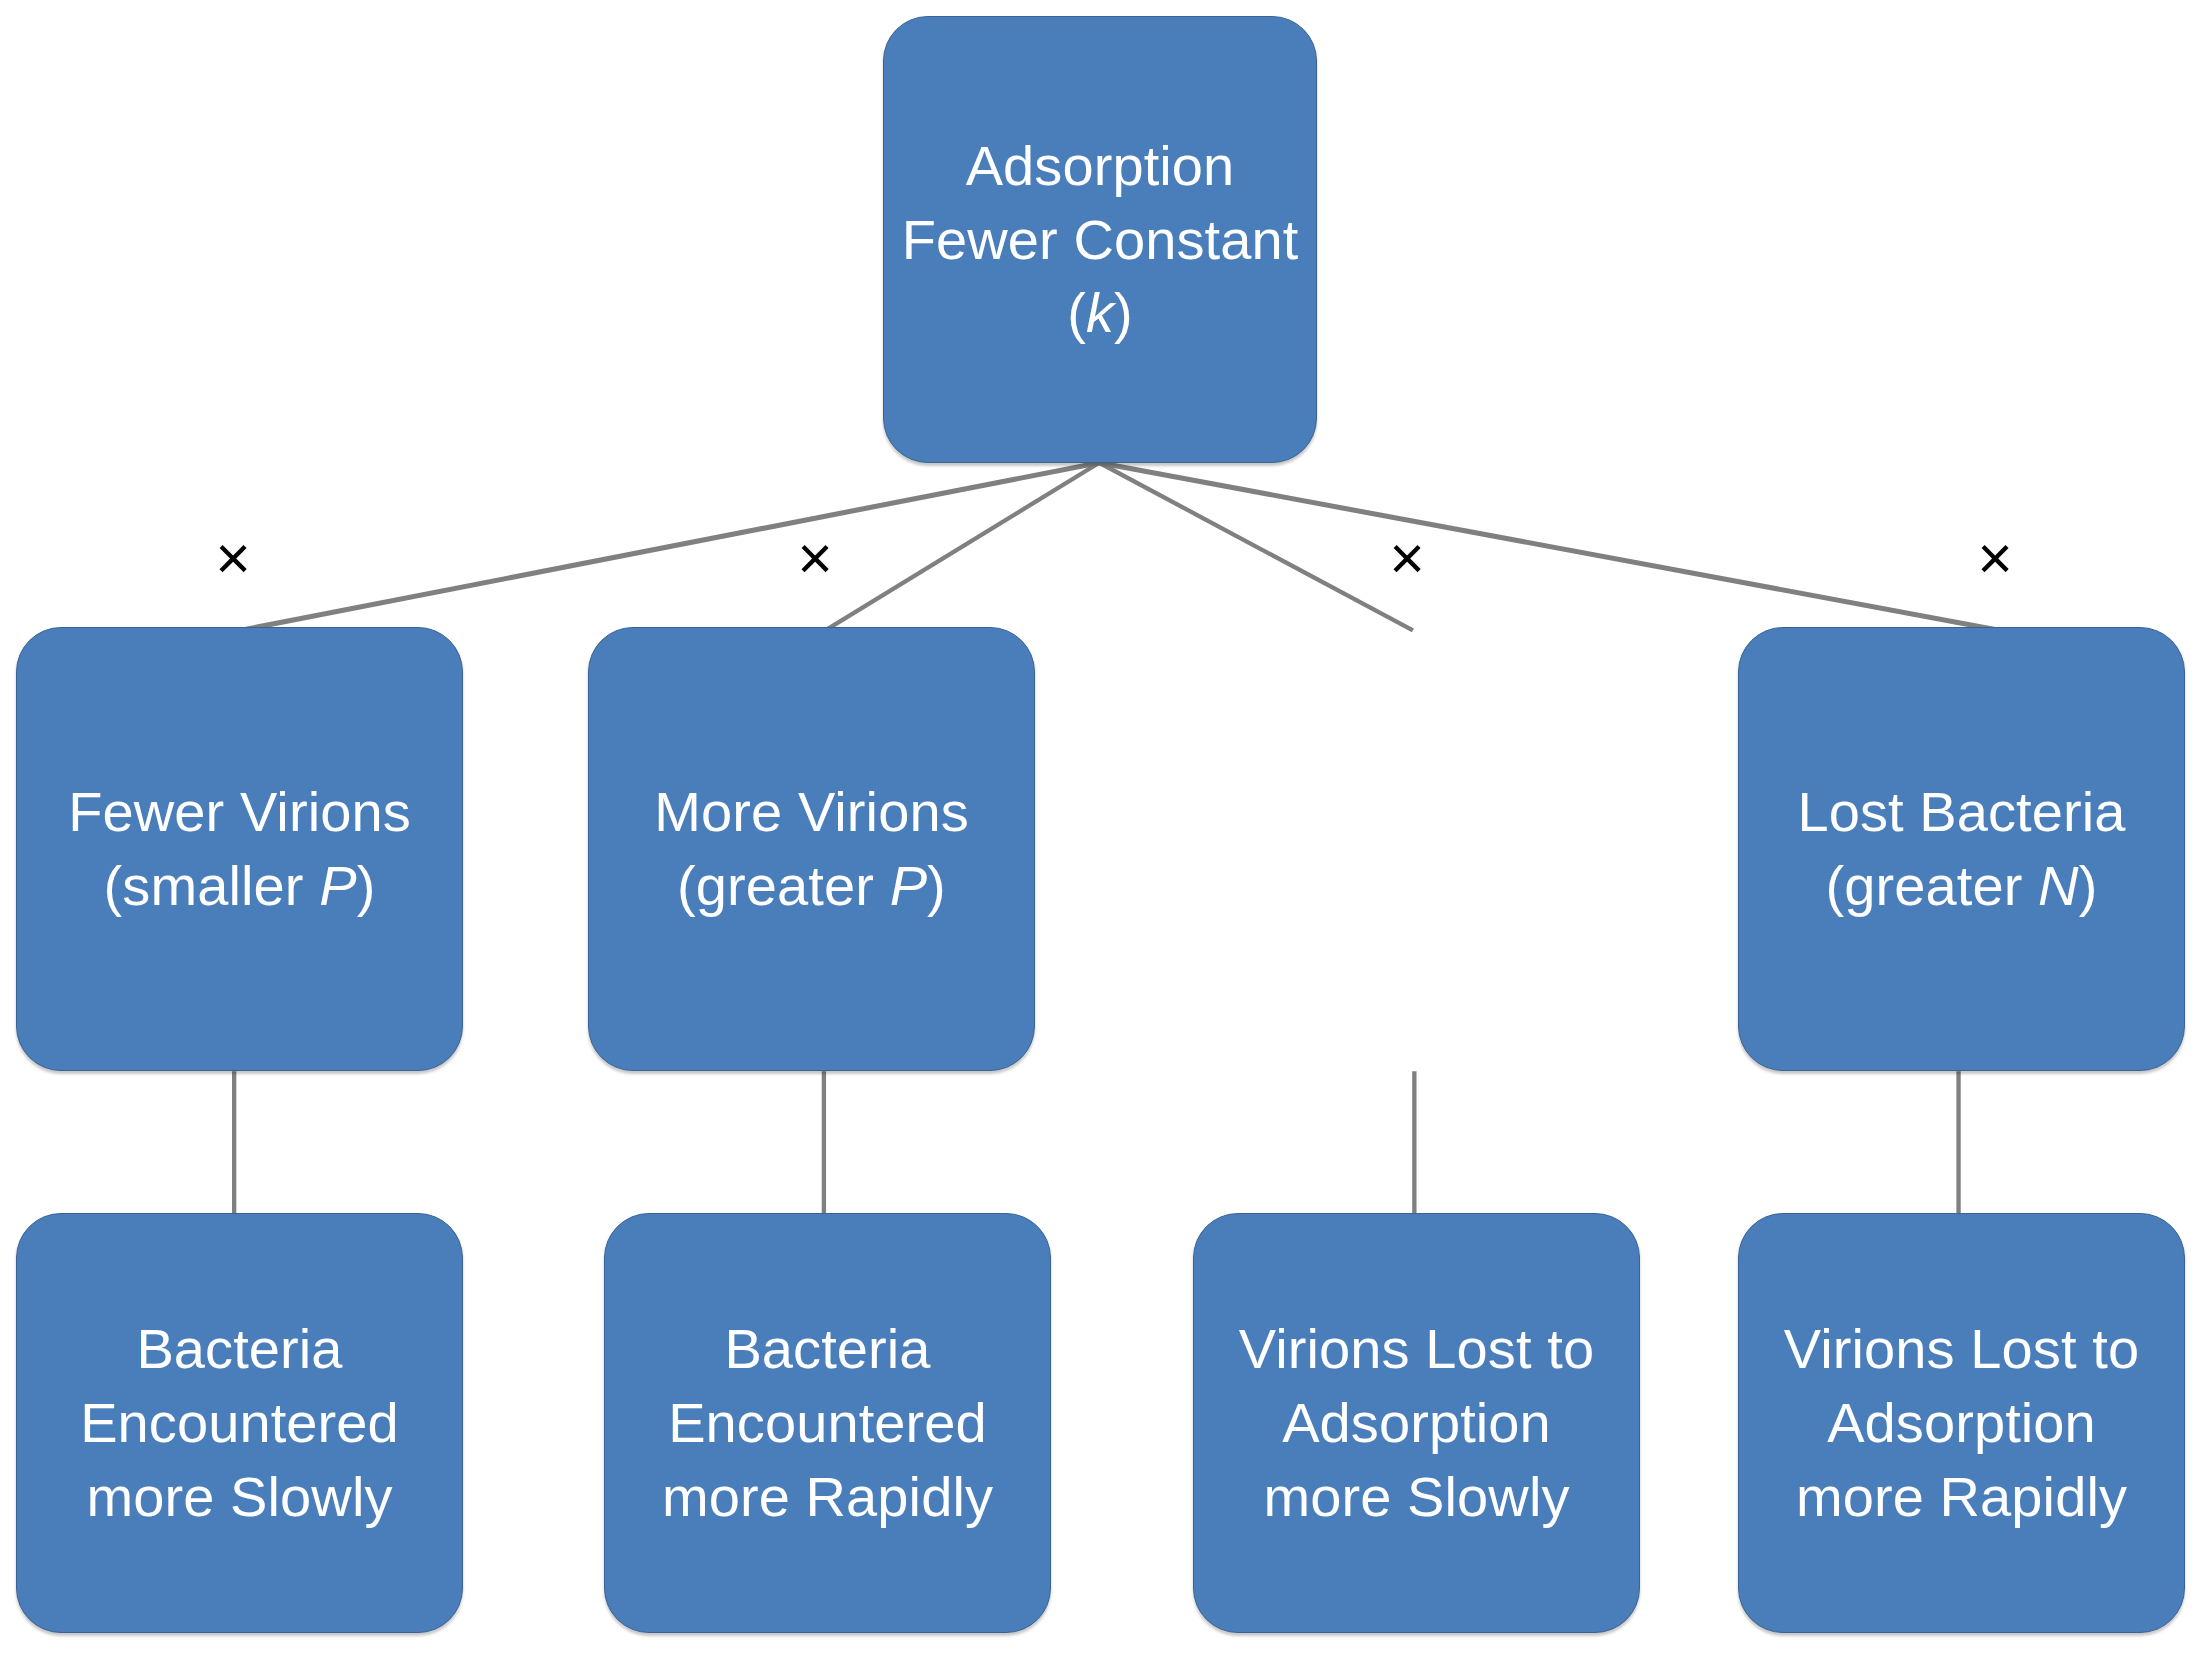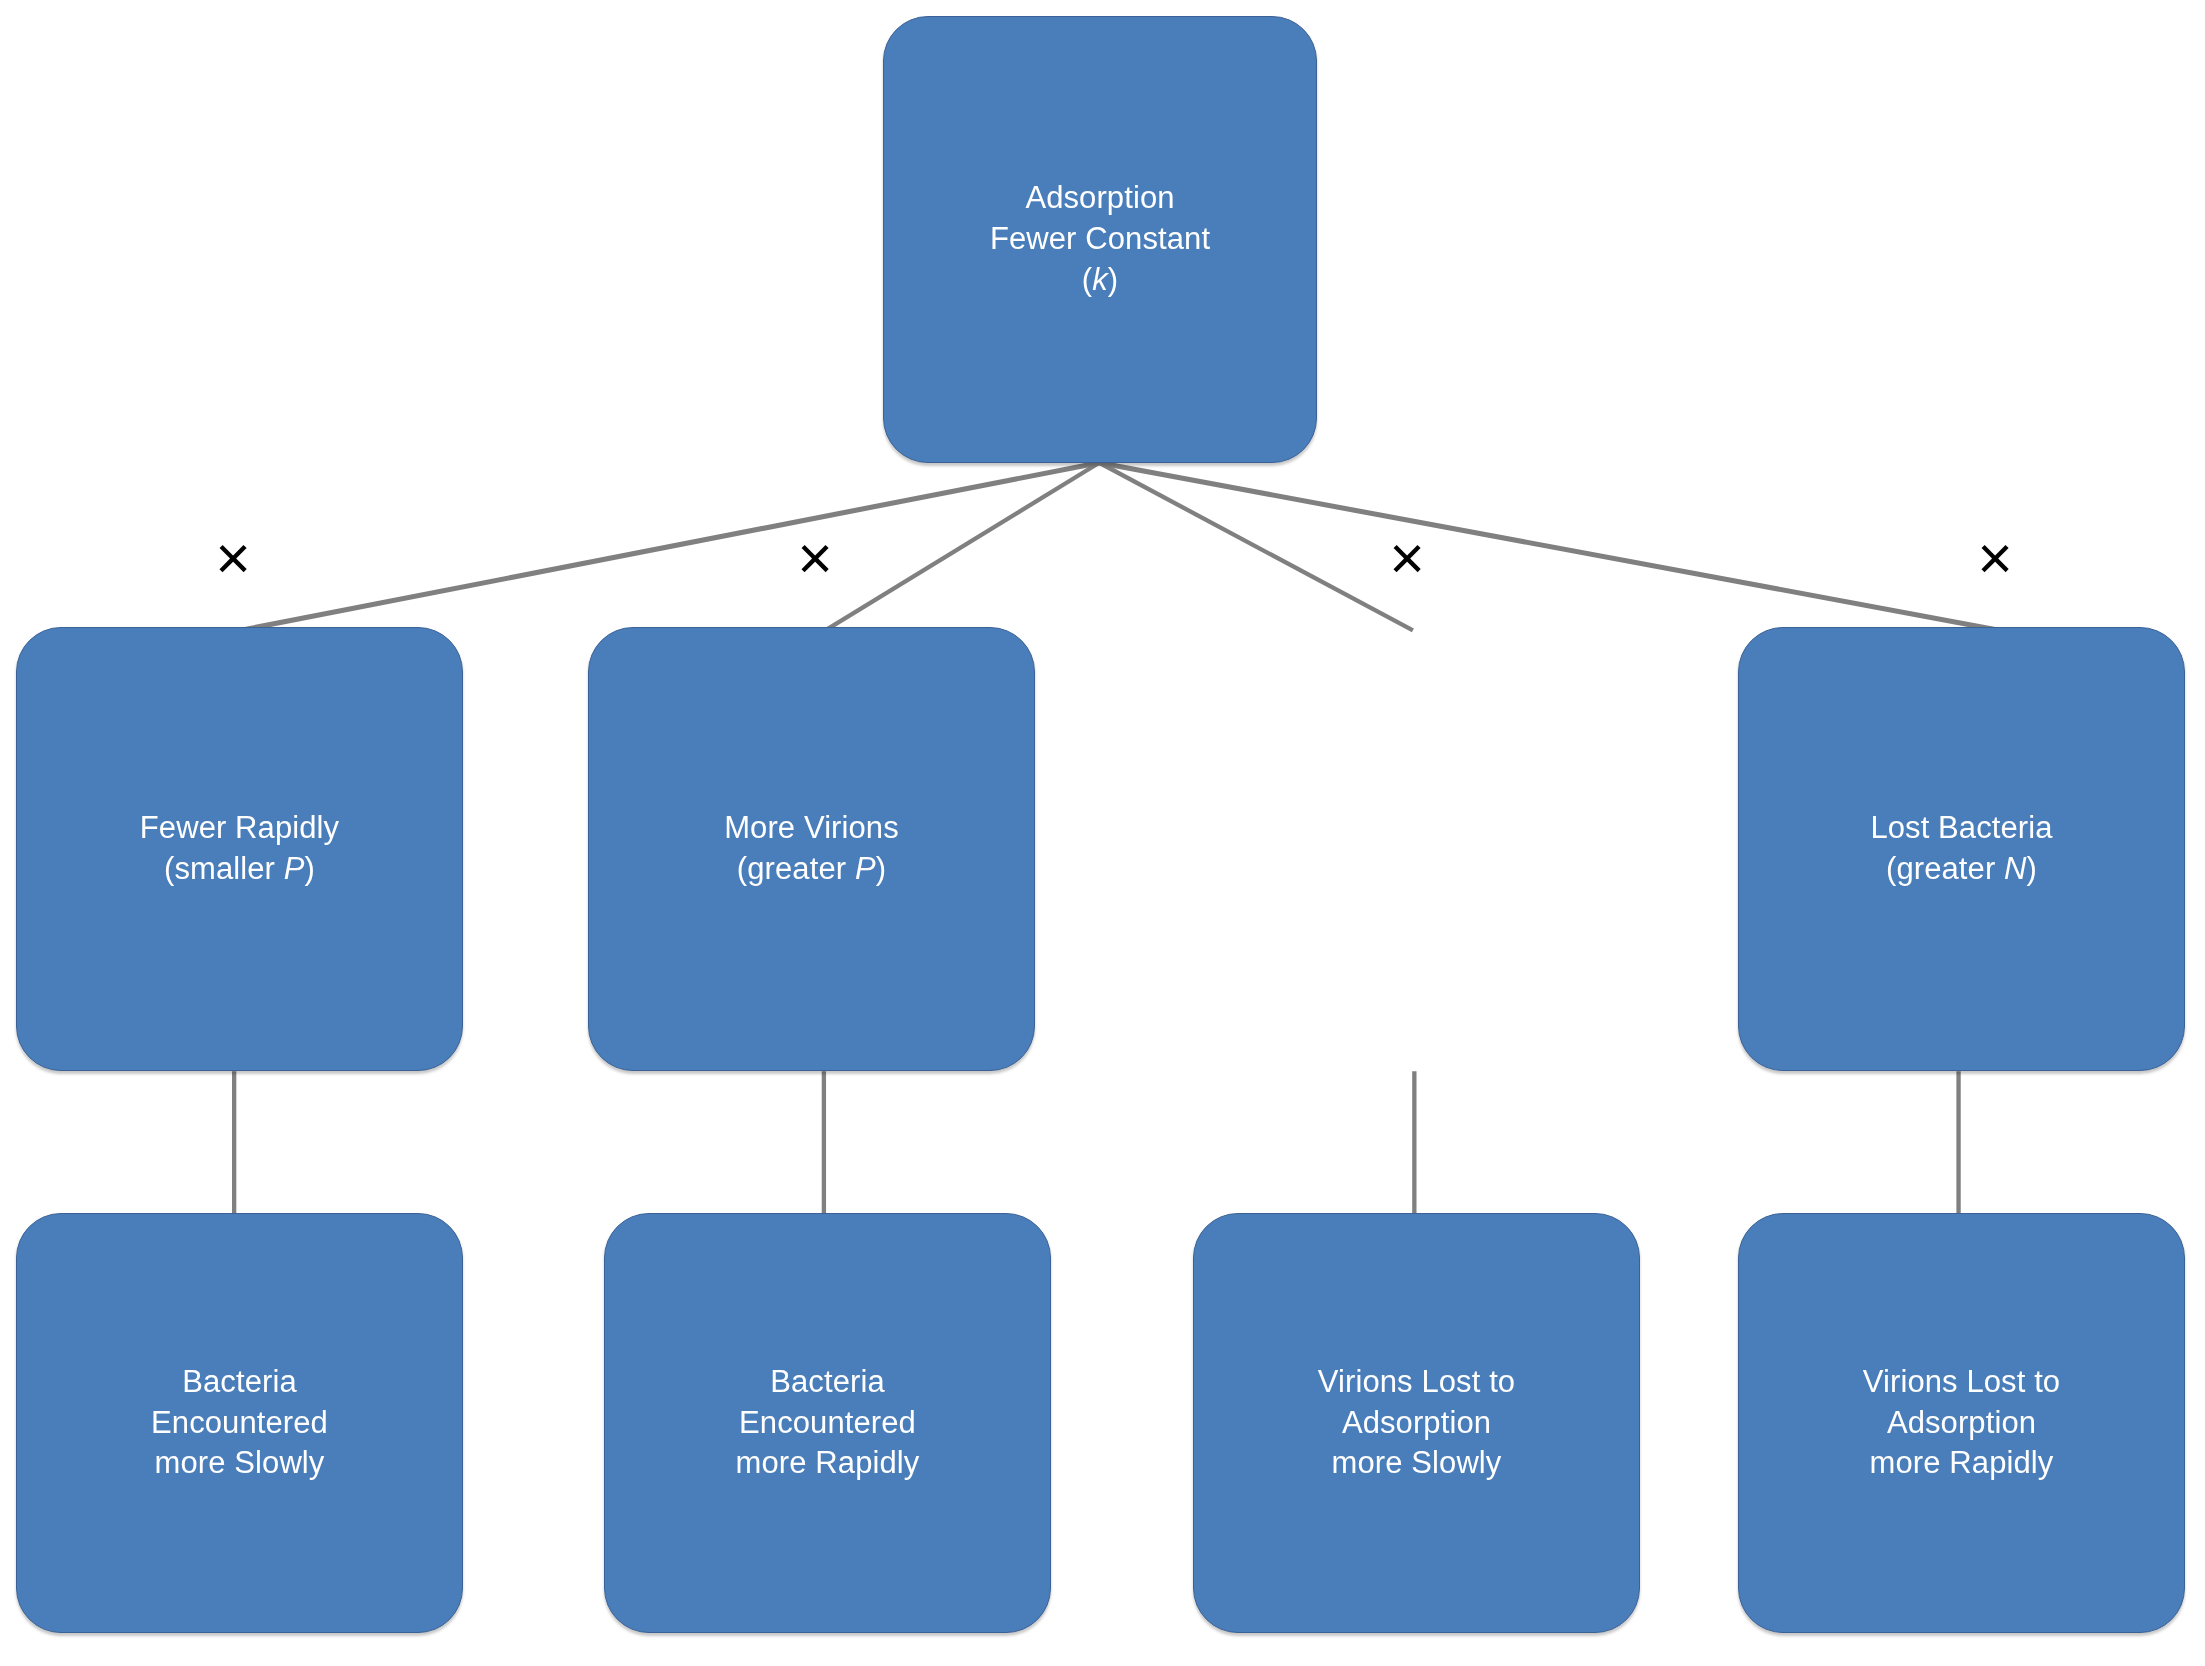--- a/index.html
+++ b/index.html
@@ -31,21 +31,21 @@
     border-radius: 45px;
     box-sizing: border-box;
     display: flex;
     align-items: center;
     justify-content: center;
     text-align: center;
     color: #ffffff;
     box-shadow: 0 2.2px 2.9px rgba(0,0,0,0.22);
   }
   .node .label {
-    font-size: 31px;
+    font-size: 56px;
     line-height: 1.32;
     font-weight: 400;
     letter-spacing: 0.1px;
     padding: 0 13px;
     white-space: pre-line;
   }
   .node em {
     font-style: italic;
   }
   #node-root {
@@ -105,21 +105,21 @@
   <div class="node" id="node-root">
     <div class="label"><span>Adsorption</span><br><span>Fewer Constant</span><br><span>(</span><em>k</em><span>)</span></div>
   </div>
 
   <div class="mult" style="left:233px; top:558px;">×</div>
   <div class="mult" style="left:815px; top:558px;">×</div>
   <div class="mult" style="left:1407px; top:558px;">×</div>
   <div class="mult" style="left:1995px; top:558px;">×</div>
 
   <div class="node node-mid" id="node-fewer-virions">
-    <div class="label"><span>Fewer Rapidly</span><br><span>(smaller </span><em>P</em><span>)</span></div>
+    <div class="label"><span>Fewer Virions</span><br><span>(smaller </span><em>P</em><span>)</span></div>
   </div>
 
   <div class="node node-mid" id="node-more-virions">
     <div class="label"><span>More Virions</span><br><span>(greater </span><em>P</em><span>)</span></div>
   </div>
 
 
   <div class="node node-mid" id="node-more-bacteria">
     <div class="label"><span>Lost Bacteria</span><br><span>(greater </span><em>N</em><span>)</span></div>
   </div>

